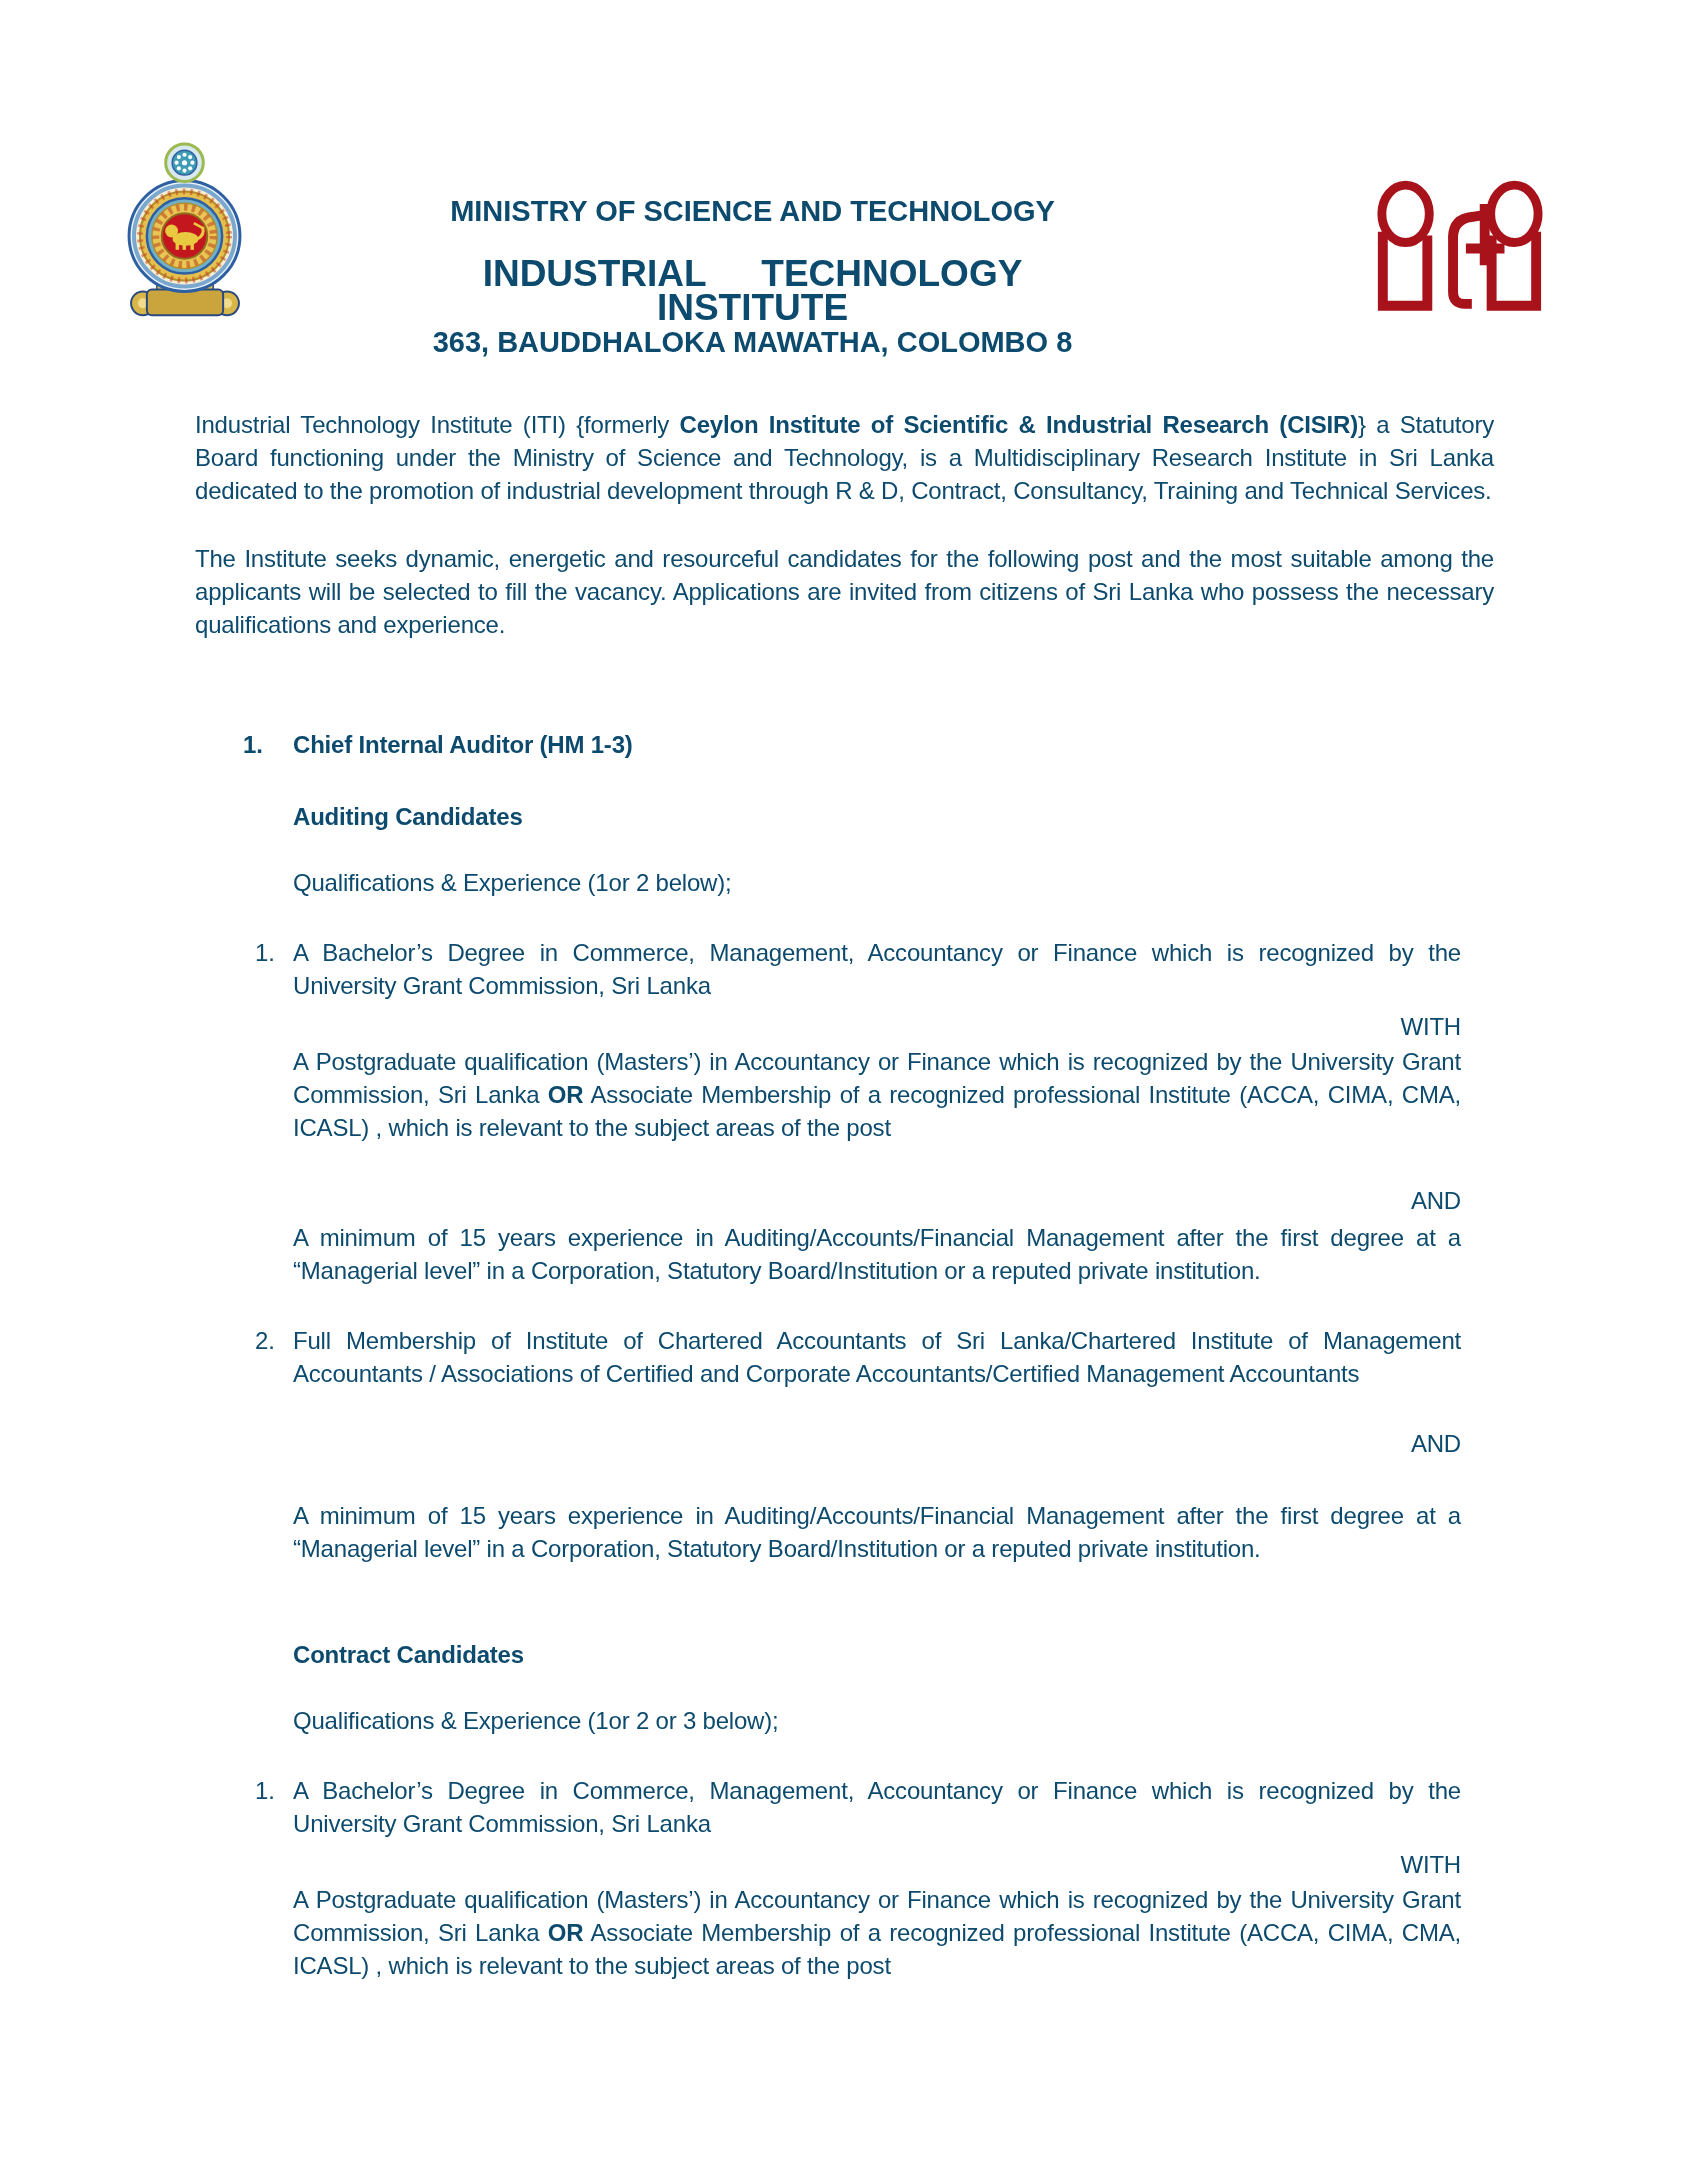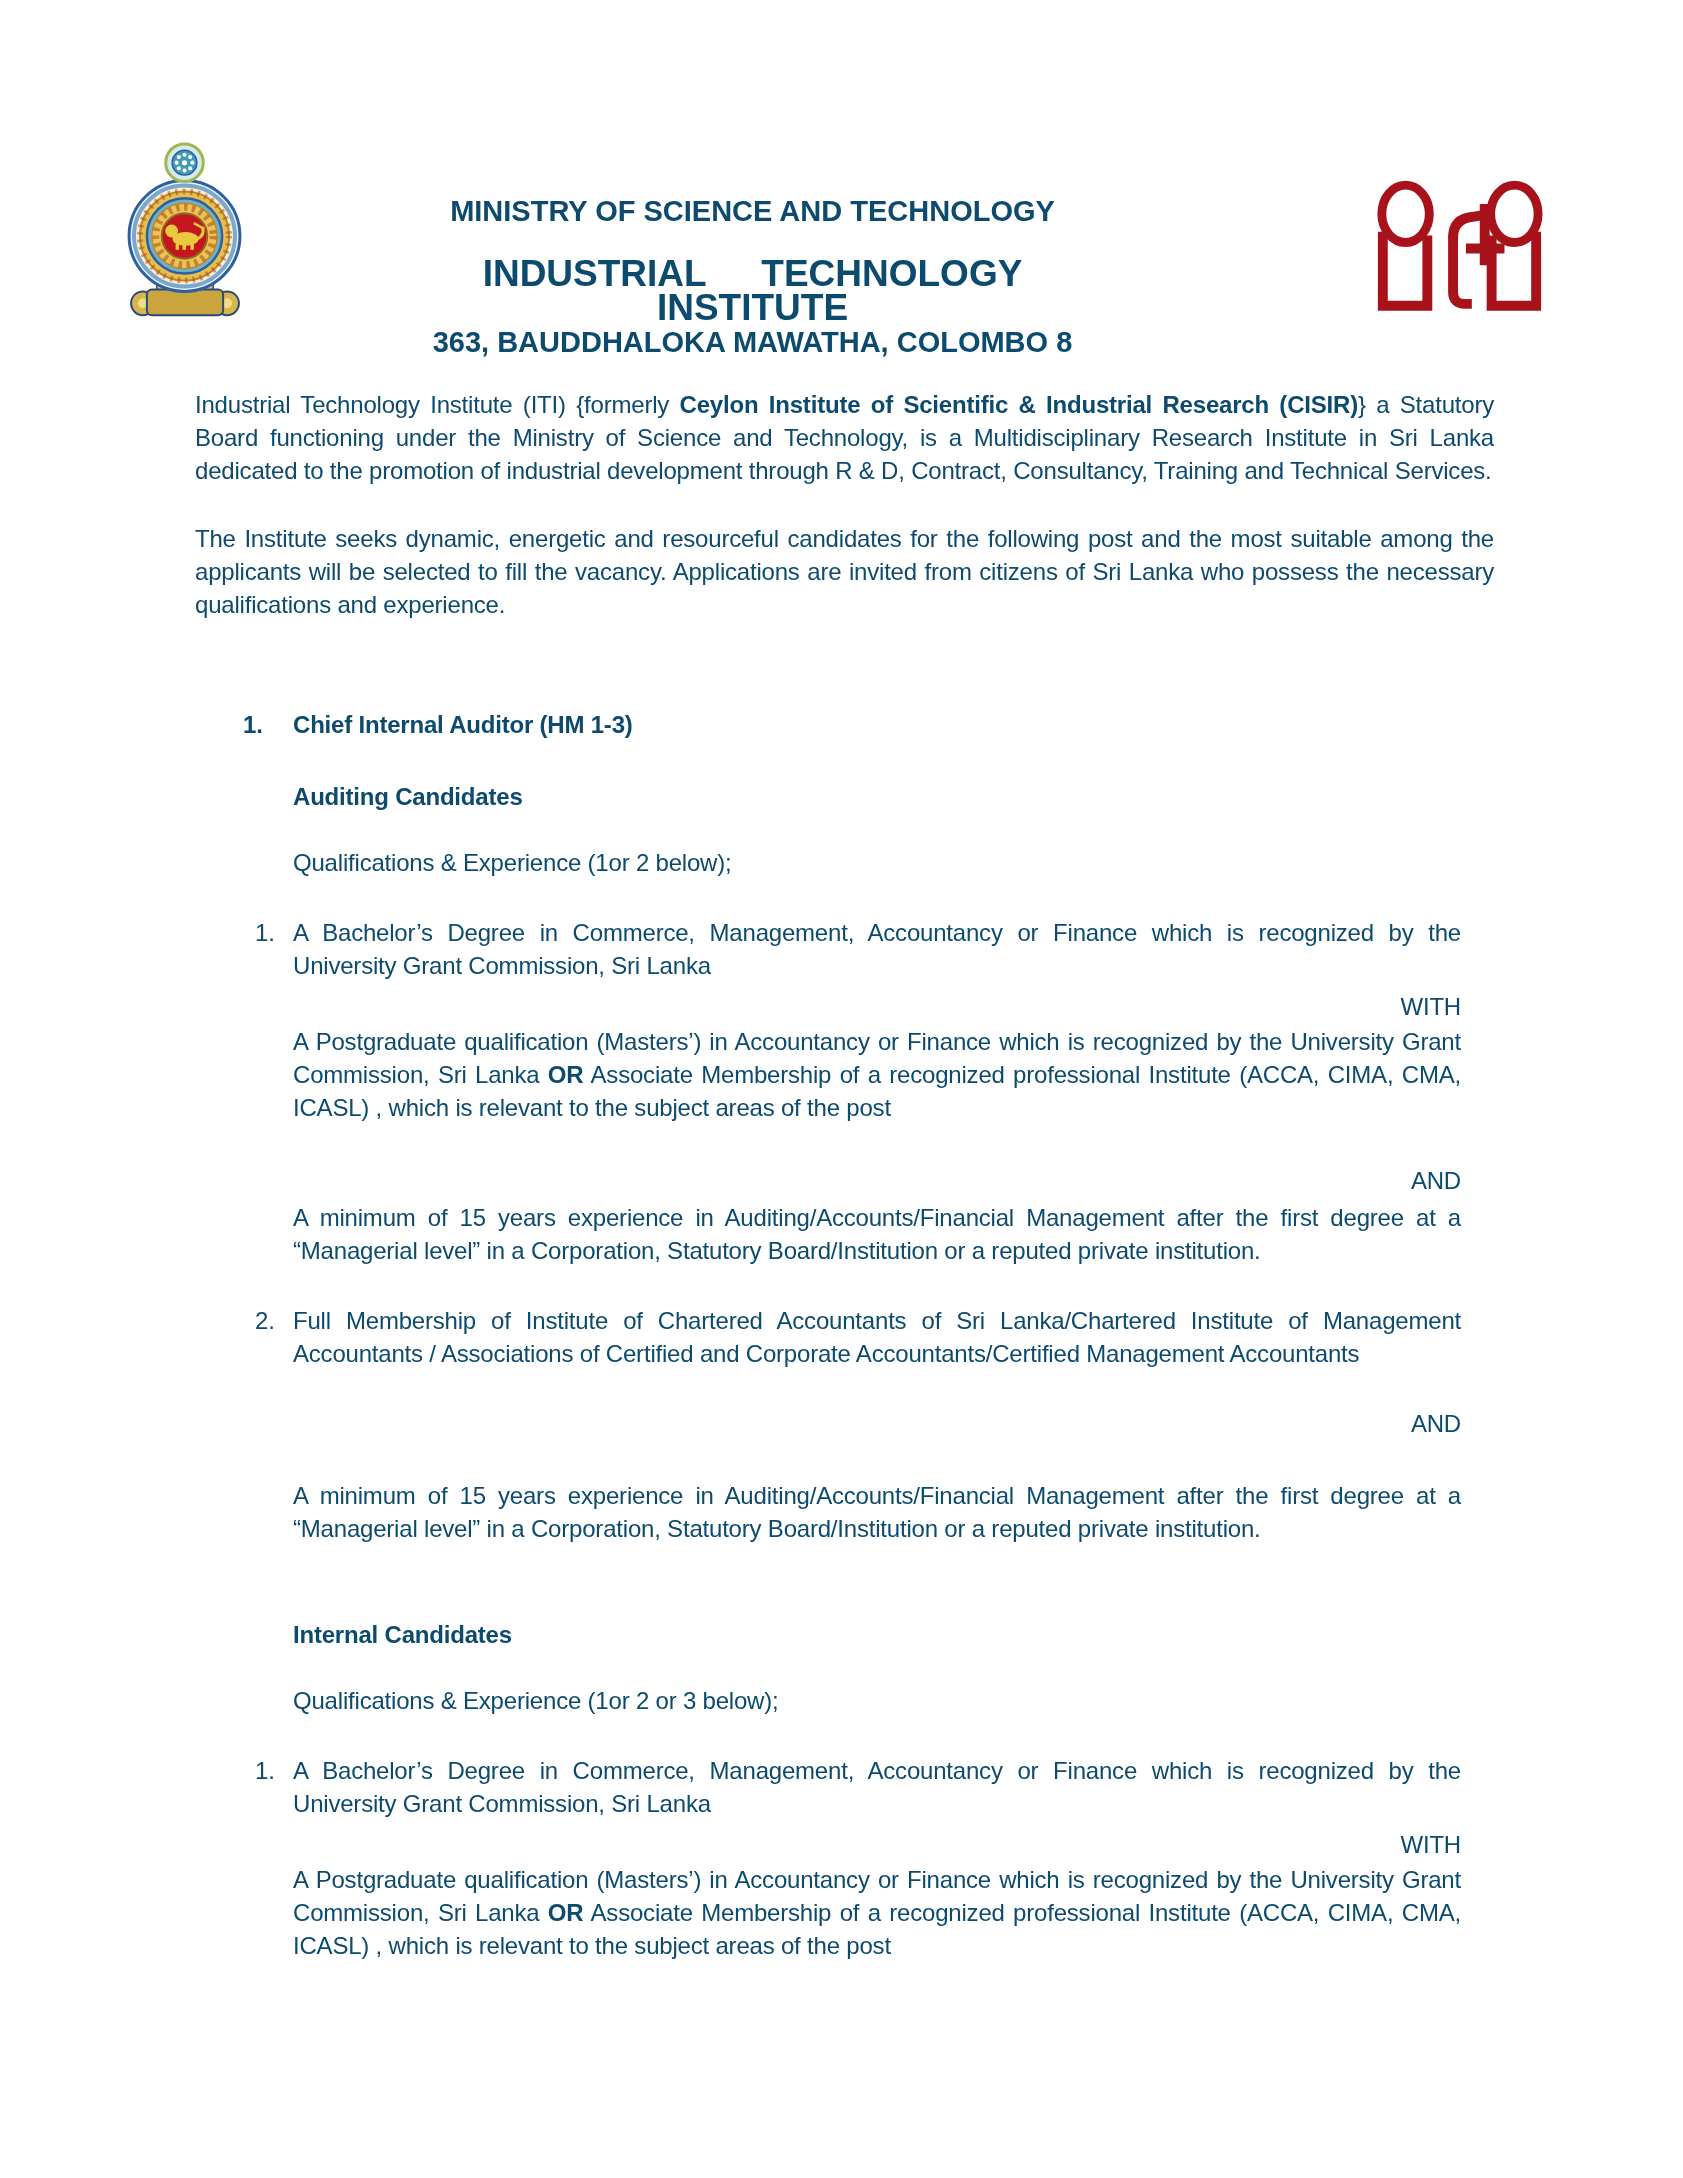--- a/index.html
+++ b/index.html
@@ -17,21 +17,21 @@
   .iti{position:absolute;left:1366px;top:174px;}
   .header-text{
     position:absolute;left:386px;top:194px;width:733px;
     text-align:center;font-weight:bold;
   }
   .h1{font-size:29px;line-height:34px;}
   .h2{font-size:37px;line-height:34px;margin-top:29px;word-spacing:45px;}
   .h3{font-size:29px;line-height:34px;}
   
   .doc{
-    position:absolute;left:195px;top:388px;width:1299px;
+    position:absolute;left:195px;top:408px;width:1299px;
     font-size:24px;line-height:33px;letter-spacing:-0.2px;
   }
   .just{text-align:justify;margin:0;}
   .p2{margin-top:35px;}
   .b{font-weight:bold;}
   .sect{margin-top:87px;padding-left:98px;padding-right:33px;}
   .sect-head{position:relative;font-weight:bold;}
   .sect-head .num{position:absolute;left:-50px;top:0;}
   .subhead{margin-top:39px;font-weight:bold;}
   .subhead.internal{margin-top:73px;}
@@ -141,21 +141,21 @@
         <p class="just">A minimum of 15 years experience in Auditing/Accounts/Financial Management after the first degree at a “Managerial level” in a Corporation, Statutory Board/Institution or a reputed private institution.</p>
       </div>
 
       <div class="li">
         <span class="linum">2.</span>
         <p class="just">Full Membership of Institute of Chartered Accountants of Sri Lanka/Chartered Institute of Management Accountants / Associations of Certified and Corporate Accountants/Certified Management Accountants</p>
         <div class="mid and2">AND</div>
         <p class="just">A minimum of 15 years experience in Auditing/Accounts/Financial Management after the first degree at a “Managerial level” in a Corporation, Statutory Board/Institution or a reputed private institution.</p>
       </div>
 
-      <div class="subhead internal">Internal Candidates</div>
+      <div class="subhead internal">Contract Candidates</div>
       <div class="note">Qualifications &amp; Experience (1or 2 or 3 below);</div>
 
       <div class="li">
         <span class="linum">1.</span>
         <p class="just">A Bachelor’s Degree in Commerce, Management, Accountancy or Finance which is recognized by the University Grant Commission, Sri Lanka</p>
         <div class="mid">WITH</div>
         <p class="just"><span>A Postgraduate qualification (Masters’) in Accountancy or Finance which is recognized by the University Grant Commission, Sri Lanka </span><span class="b">OR</span><span> Associate Membership of a recognized professional Institute (ACCA, CIMA, CMA, ICASL) , which is relevant to the subject areas of the post</span></p>
       </div>
 
     </div>

